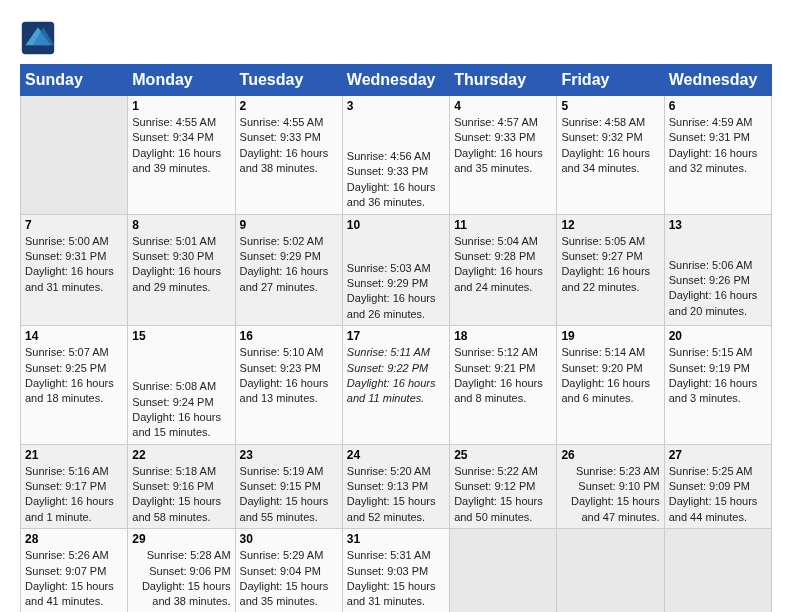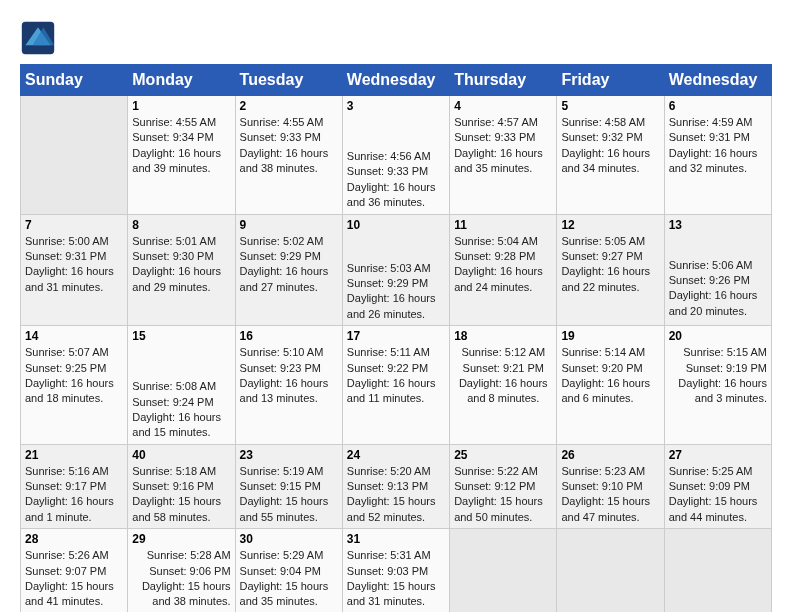--- a/index.html
+++ b/index.html
@@ -235,57 +235,57 @@
         </td>
         <td>
           <span class="day-number">16</span>
           <div class="day-info" style="white-space: pre-line;">Sunrise: 5:10 AM
 Sunset: 9:23 PM
 Daylight: 16 hours
 and 13 minutes.</div>
         </td>
         <td>
           <span class="day-number">17</span>
-          <div class="day-info" style="white-space: pre-line;">Sunrise: 5:11 AM
+          <div class="day-info" style="white-space: pre-line; font-style: italic;">Sunrise: 5:11 AM
 Sunset: 9:22 PM
 Daylight: 16 hours
 and 11 minutes.</div>
         </td>
         <td>
           <span class="day-number">18</span>
-          <div class="day-info" style="white-space: pre-line; text-align: center;">Sunrise: 5:12 AM
+          <div class="day-info" style="white-space: pre-line;">Sunrise: 5:12 AM
 Sunset: 9:21 PM
 Daylight: 16 hours
 and 8 minutes.</div>
         </td>
         <td>
           <span class="day-number">19</span>
           <div class="day-info" style="white-space: pre-line;">Sunrise: 5:14 AM
 Sunset: 9:20 PM
 Daylight: 16 hours
 and 6 minutes.</div>
         </td>
         <td>
           <span class="day-number">20</span>
-          <div class="day-info" style="white-space: pre-line; text-align: right;">Sunrise: 5:15 AM
+          <div class="day-info" style="white-space: pre-line;">Sunrise: 5:15 AM
 Sunset: 9:19 PM
 Daylight: 16 hours
 and 3 minutes.</div>
         </td>
       </tr>
       <tr>
         <td>
           <span class="day-number">21</span>
           <div class="day-info" style="white-space: pre-line;">Sunrise: 5:16 AM
 Sunset: 9:17 PM
 Daylight: 16 hours
 and 1 minute.</div>
         </td>
         <td>
-          <span class="day-number">40</span>
+          <span class="day-number">22</span>
           <div class="day-info" style="white-space: pre-line;">Sunrise: 5:18 AM
 Sunset: 9:16 PM
 Daylight: 15 hours
 and 58 minutes.</div>
         </td>
         <td>
           <span class="day-number">23</span>
           <div class="day-info" style="white-space: pre-line;">Sunrise: 5:19 AM
 Sunset: 9:15 PM
 Daylight: 15 hours
@@ -300,21 +300,21 @@
         </td>
         <td>
           <span class="day-number">25</span>
           <div class="day-info" style="white-space: pre-line;">Sunrise: 5:22 AM
 Sunset: 9:12 PM
 Daylight: 15 hours
 and 50 minutes.</div>
         </td>
         <td>
           <span class="day-number">26</span>
-          <div class="day-info" style="white-space: pre-line;">Sunrise: 5:23 AM
+          <div class="day-info" style="white-space: pre-line; text-align: right;">Sunrise: 5:23 AM
 Sunset: 9:10 PM
 Daylight: 15 hours
 and 47 minutes.</div>
         </td>
         <td>
           <span class="day-number">27</span>
           <div class="day-info" style="white-space: pre-line;">Sunrise: 5:25 AM
 Sunset: 9:09 PM
 Daylight: 15 hours
 and 44 minutes.</div>

